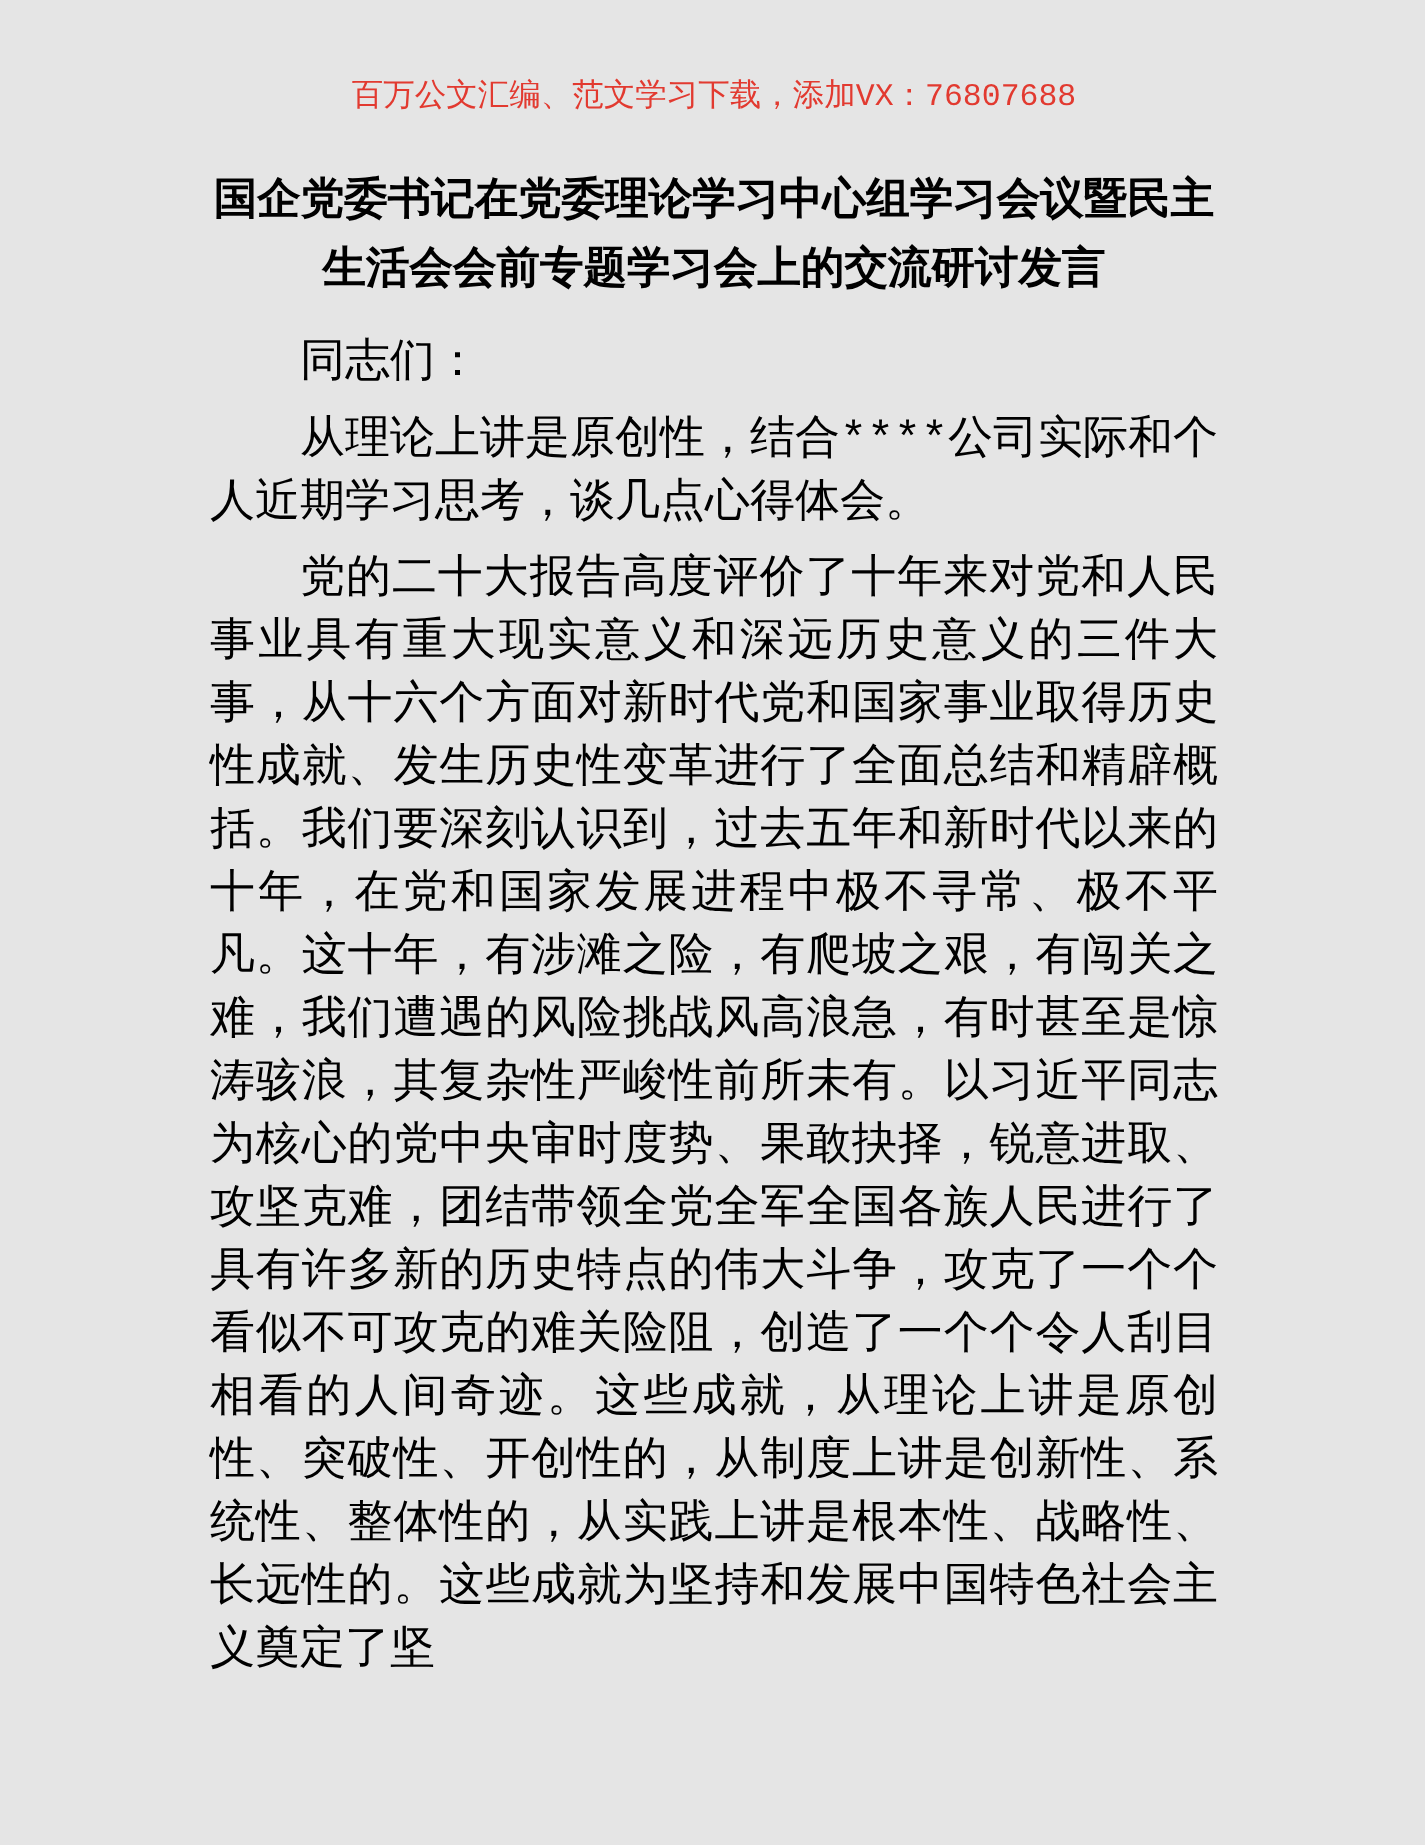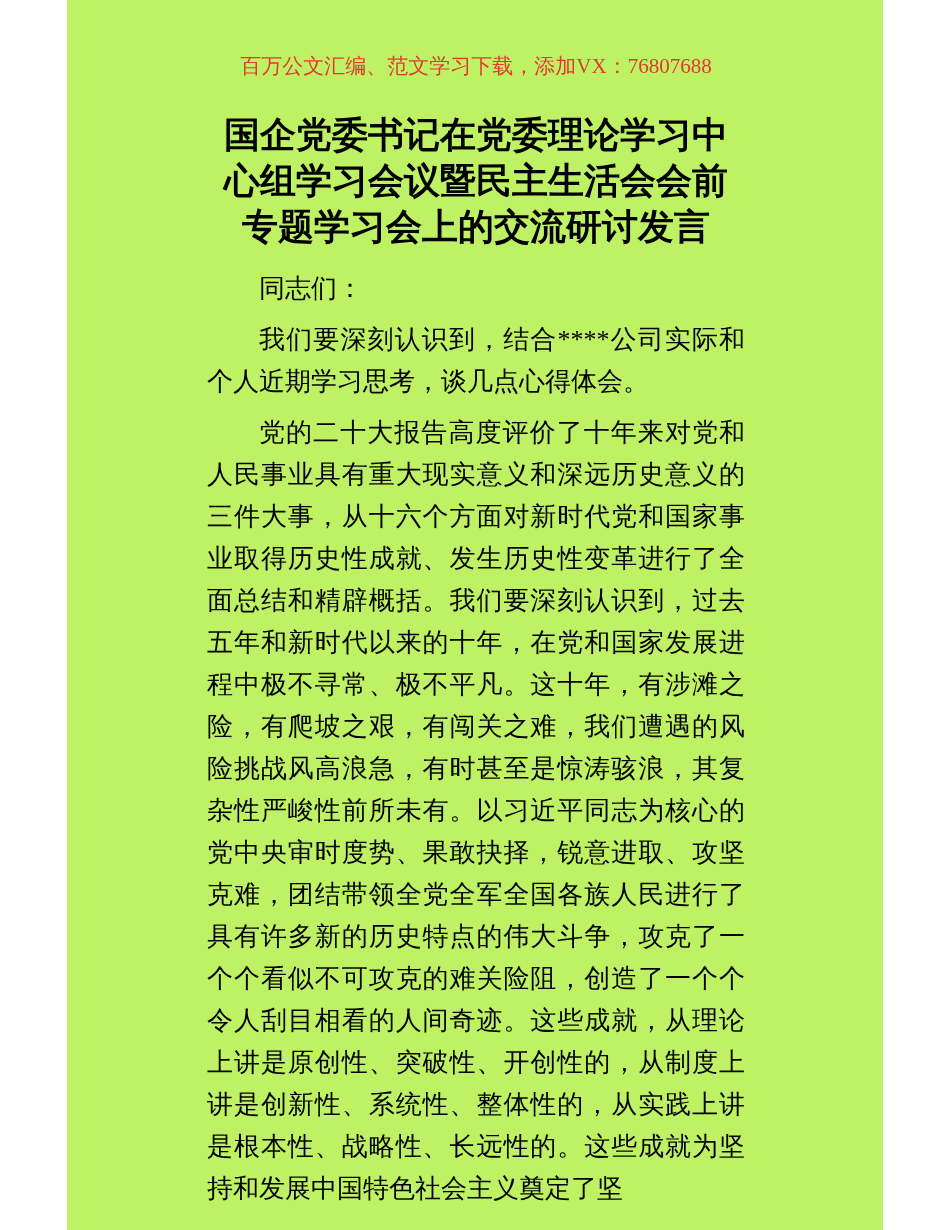--- a/index.html
+++ b/index.html
@@ -2,64 +2,64 @@
 <html><head>
 <meta charset="utf-8">
 <style>
   html, body {
     margin: 0;
     padding: 0;
     background: #ffffff;
   }
   .page {
     position: relative;
-    width: 816px;
+    width: 950px;
     height: 1230px;
     margin: 0 auto;
-    background: #bef264;
+    background: #e5e5e5;
     box-sizing: border-box;
     padding: 54px 138px 0 140px;
-    font-family: Liberation Serif, serif;
+    font-family: Liberation Mono, monospace;
     color: #000000;
     overflow: hidden;
   }
   .notice {
     text-align: center;
     font-size: 21px;
     line-height: 24px;
     color: #e23a30;
     margin: 0;
     white-space: nowrap;
   }
   .doc-title {
-    font-size: 36px;
+    font-size: 29px;
     font-weight: bold;
     text-align: center;
     line-height: 46px;
     margin: 34px 0 18px 0;
     color: #000000;
   }
   .para {
-    font-size: 26px;
+    font-size: 30px;
     line-height: 42px;
     text-align: justify;
     text-justify: inter-ideograph;
     text-indent: 2em;
     margin: 0 0 9px 0;
     color: #000000;
     word-break: break-all;
   }
 </style>
 </head>
 <body>
 
 <div class="page">
   <div class="notice">百万公文汇编、范文学习下载，添加VX：76807688</div>
 
   <h1 class="doc-title">国企党委书记在党委理论学习中心组学习会议暨民主生活会会前专题学习会上的交流研讨发言</h1>
 
   <p class="para">同志们：</p>
 
-  <p class="para">我们要深刻认识到，结合****公司实际和个人近期学习思考，谈几点心得体会。</p>
+  <p class="para">从理论上讲是原创性，结合****公司实际和个人近期学习思考，谈几点心得体会。</p>
 
 
   <p class="para">党的二十大报告高度评价了十年来对党和人民事业具有重大现实意义和深远历史意义的三件大事，从十六个方面对新时代党和国家事业取得历史性成就、发生历史性变革进行了全面总结和精辟概括。我们要深刻认识到，过去五年和新时代以来的十年，在党和国家发展进程中极不寻常、极不平凡。这十年，有涉滩之险，有爬坡之艰，有闯关之难，我们遭遇的风险挑战风高浪急，有时甚至是惊涛骇浪，其复杂性严峻性前所未有。以习近平同志为核心的党中央审时度势、果敢抉择，锐意进取、攻坚克难，团结带领全党全军全国各族人民进行了具有许多新的历史特点的伟大斗争，攻克了一个个看似不可攻克的难关险阻，创造了一个个令人刮目相看的人间奇迹。这些成就，从理论上讲是原创性、突破性、开创性的，从制度上讲是创新性、系统性、整体性的，从实践上讲是根本性、战略性、长远性的。这些成就为坚持和发展中国特色社会主义奠定了坚</p>
 </div>
 
 </body></html>

